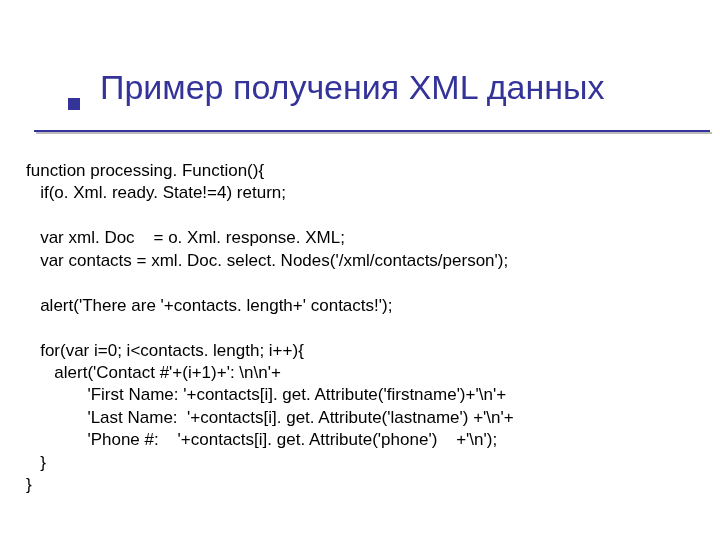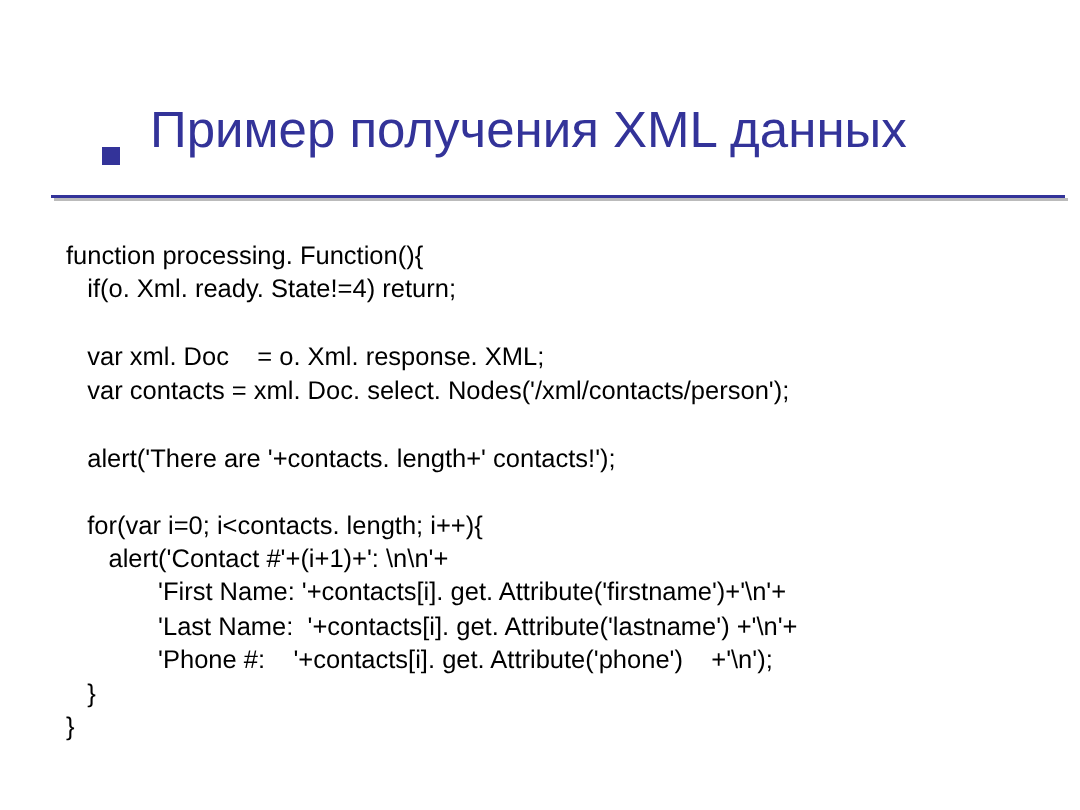--- a/index.html
+++ b/index.html
@@ -49,21 +49,21 @@
   }
   .title-shadow-line {
     position: absolute;
     left: 36px;
     right: 8px;
     top: 132px;
     border-top: 2px solid #bbbbbb;
   }
   .code {
     position: absolute;
-    left: 44px;
+    left: 26px;
     top: 160px;
     right: 30px;
     font-family: Arial, Helvetica, sans-serif;
     font-size: 17px;
     color: #000000;
     line-height: 1.32;
     white-space: pre;
   }
 </style>
 </head>

